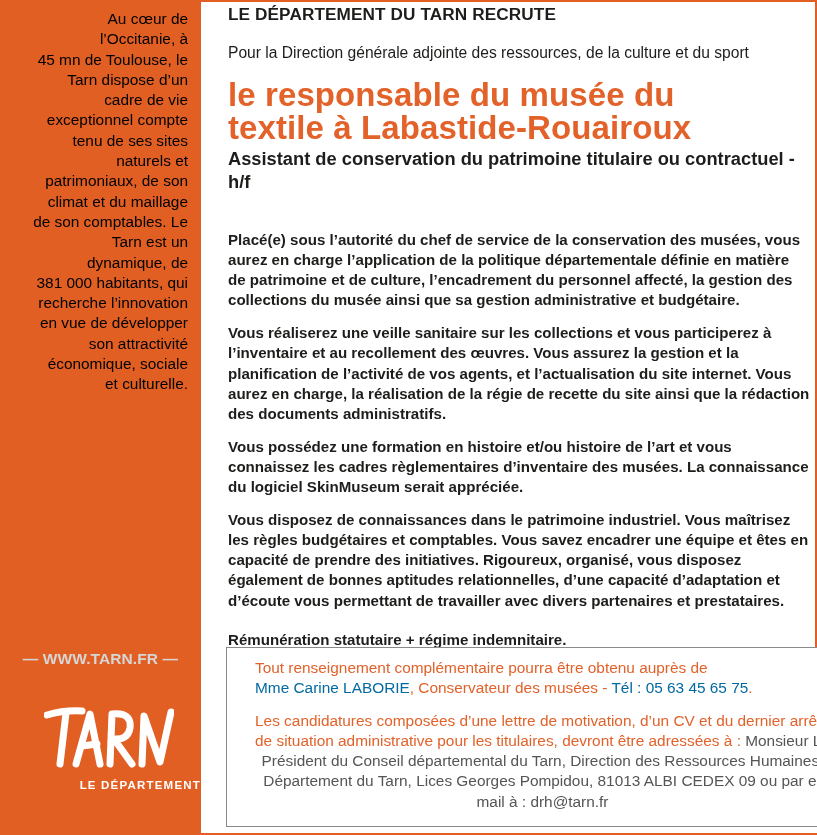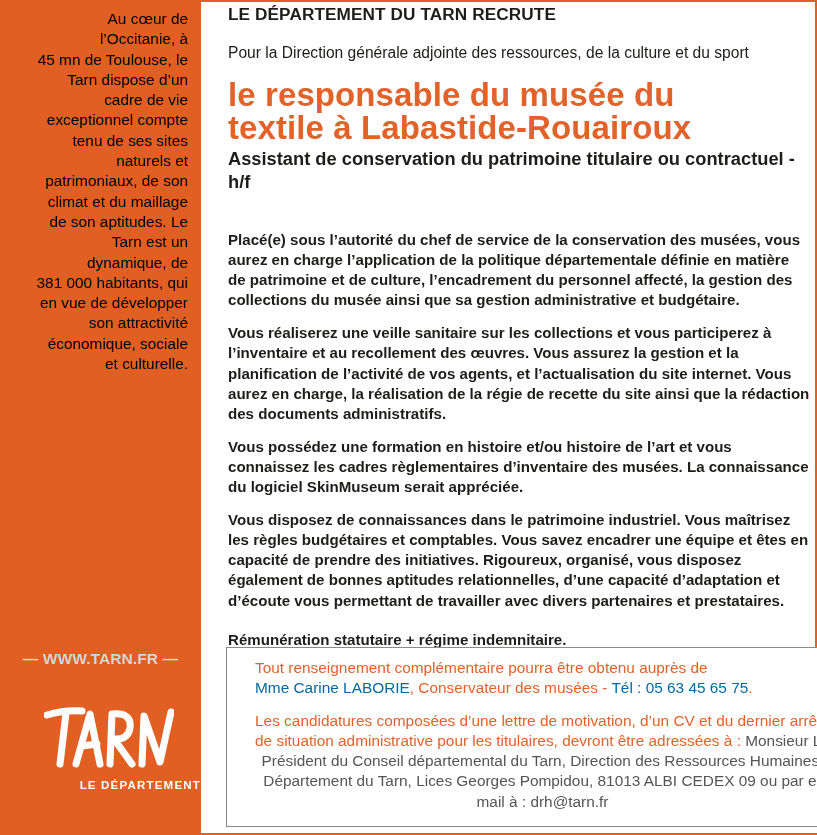--- a/index.html
+++ b/index.html
@@ -60,24 +60,25 @@
     <div>Au cœur de</div>
     <div>l’Occitanie, à</div>
     <div>45 mn de Toulouse, le</div>
     <div>Tarn dispose d’un</div>
     <div>cadre de vie</div>
     <div>exceptionnel compte</div>
     <div>tenu de ses sites</div>
     <div>naturels et</div>
     <div>patrimoniaux, de son</div>
     <div>climat et du maillage</div>
-    <div>de son aptitudes. Le</div>
+    <div>de son comptables. Le</div>
     <div>Tarn est un</div>
     <div>dynamique, de</div>
     <div>381 000 habitants, qui</div>
+    <div>recherche l’innovation</div>
     <div>en vue de développer</div>
     <div>son attractivité</div>
     <div>économique, sociale</div>
     <div>et culturelle.</div>
   </div>
 
   <div class="sidebar-web">— WWW.TARN.FR —</div>
 
   <svg class="tarn-logo" viewBox="0 0 130 62" aria-hidden="true">
     <g fill="none" stroke="#ffffff" stroke-width="7" stroke-linecap="round" stroke-linejoin="round">

